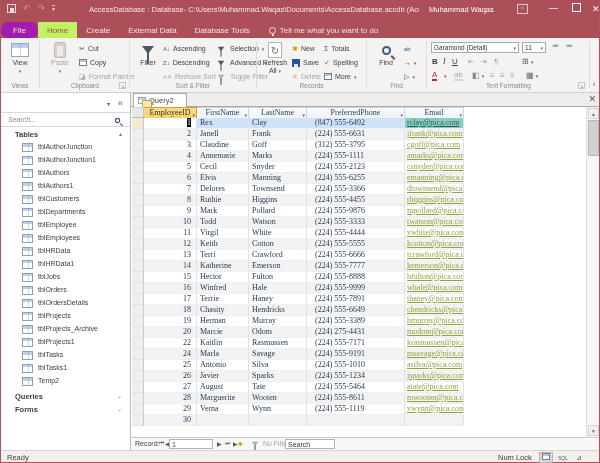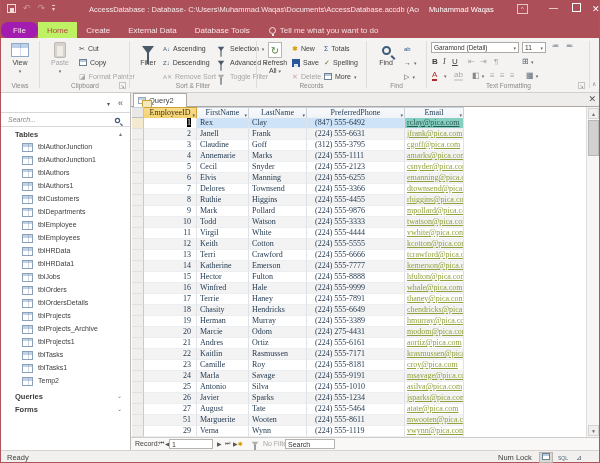--- a/index.html
+++ b/index.html
@@ -594,44 +594,28 @@
     <div class="drow">
       <div class="dcell selcell"></div>
       <div class="dcell c-id">20</div>
       <div class="dcell c-fn">Marcie</div>
       <div class="dcell c-ln">Odom</div>
       <div class="dcell c-ph">(224) 275-4431</div>
       <div class="dcell c-em"><span>modom@pica.com</span></div>
     </div>
     <div class="drow">
       <div class="dcell selcell"></div>
-      <div class="dcell c-id">21</div>
-      <div class="dcell c-fn">Andres</div>
-      <div class="dcell c-ln">Ortiz</div>
-      <div class="dcell c-ph">(224) 555-6161</div>
-      <div class="dcell c-em"><span>aortiz@pica.com</span></div>
-    </div>
-    <div class="drow">
-      <div class="dcell selcell"></div>
       <div class="dcell c-id">22</div>
       <div class="dcell c-fn">Kaitlin</div>
       <div class="dcell c-ln">Rasmussen</div>
       <div class="dcell c-ph">(224) 555-7171</div>
       <div class="dcell c-em"><span>krasmussen@pica.com</span></div>
     </div>
     <div class="drow">
       <div class="dcell selcell"></div>
-      <div class="dcell c-id">23</div>
-      <div class="dcell c-fn">Camille</div>
-      <div class="dcell c-ln">Roy</div>
-      <div class="dcell c-ph">(224) 555-8181</div>
-      <div class="dcell c-em"><span>croy@pica.com</span></div>
-    </div>
-    <div class="drow">
-      <div class="dcell selcell"></div>
       <div class="dcell c-id">24</div>
       <div class="dcell c-fn">Marla</div>
       <div class="dcell c-ln">Savage</div>
       <div class="dcell c-ph">(224) 555-9191</div>
       <div class="dcell c-em"><span>msavage@pica.com</span></div>
     </div>
     <div class="drow">
       <div class="dcell selcell"></div>
       <div class="dcell c-id">25</div>
       <div class="dcell c-fn">Antonio</div>
@@ -650,21 +634,21 @@
     <div class="drow">
       <div class="dcell selcell"></div>
       <div class="dcell c-id">27</div>
       <div class="dcell c-fn">August</div>
       <div class="dcell c-ln">Tate</div>
       <div class="dcell c-ph">(224) 555-5464</div>
       <div class="dcell c-em"><span>atate@pica.com</span></div>
     </div>
     <div class="drow">
       <div class="dcell selcell"></div>
-      <div class="dcell c-id">51</div>
+      <div class="dcell c-id">28</div>
       <div class="dcell c-fn">Marguerite</div>
       <div class="dcell c-ln">Wooten</div>
       <div class="dcell c-ph">(224) 555-8611</div>
       <div class="dcell c-em"><span>mwooten@pica.com</span></div>
     </div>
     <div class="drow">
       <div class="dcell selcell"></div>
       <div class="dcell c-id">29</div>
       <div class="dcell c-fn">Verna</div>
       <div class="dcell c-ln">Wynn</div>

